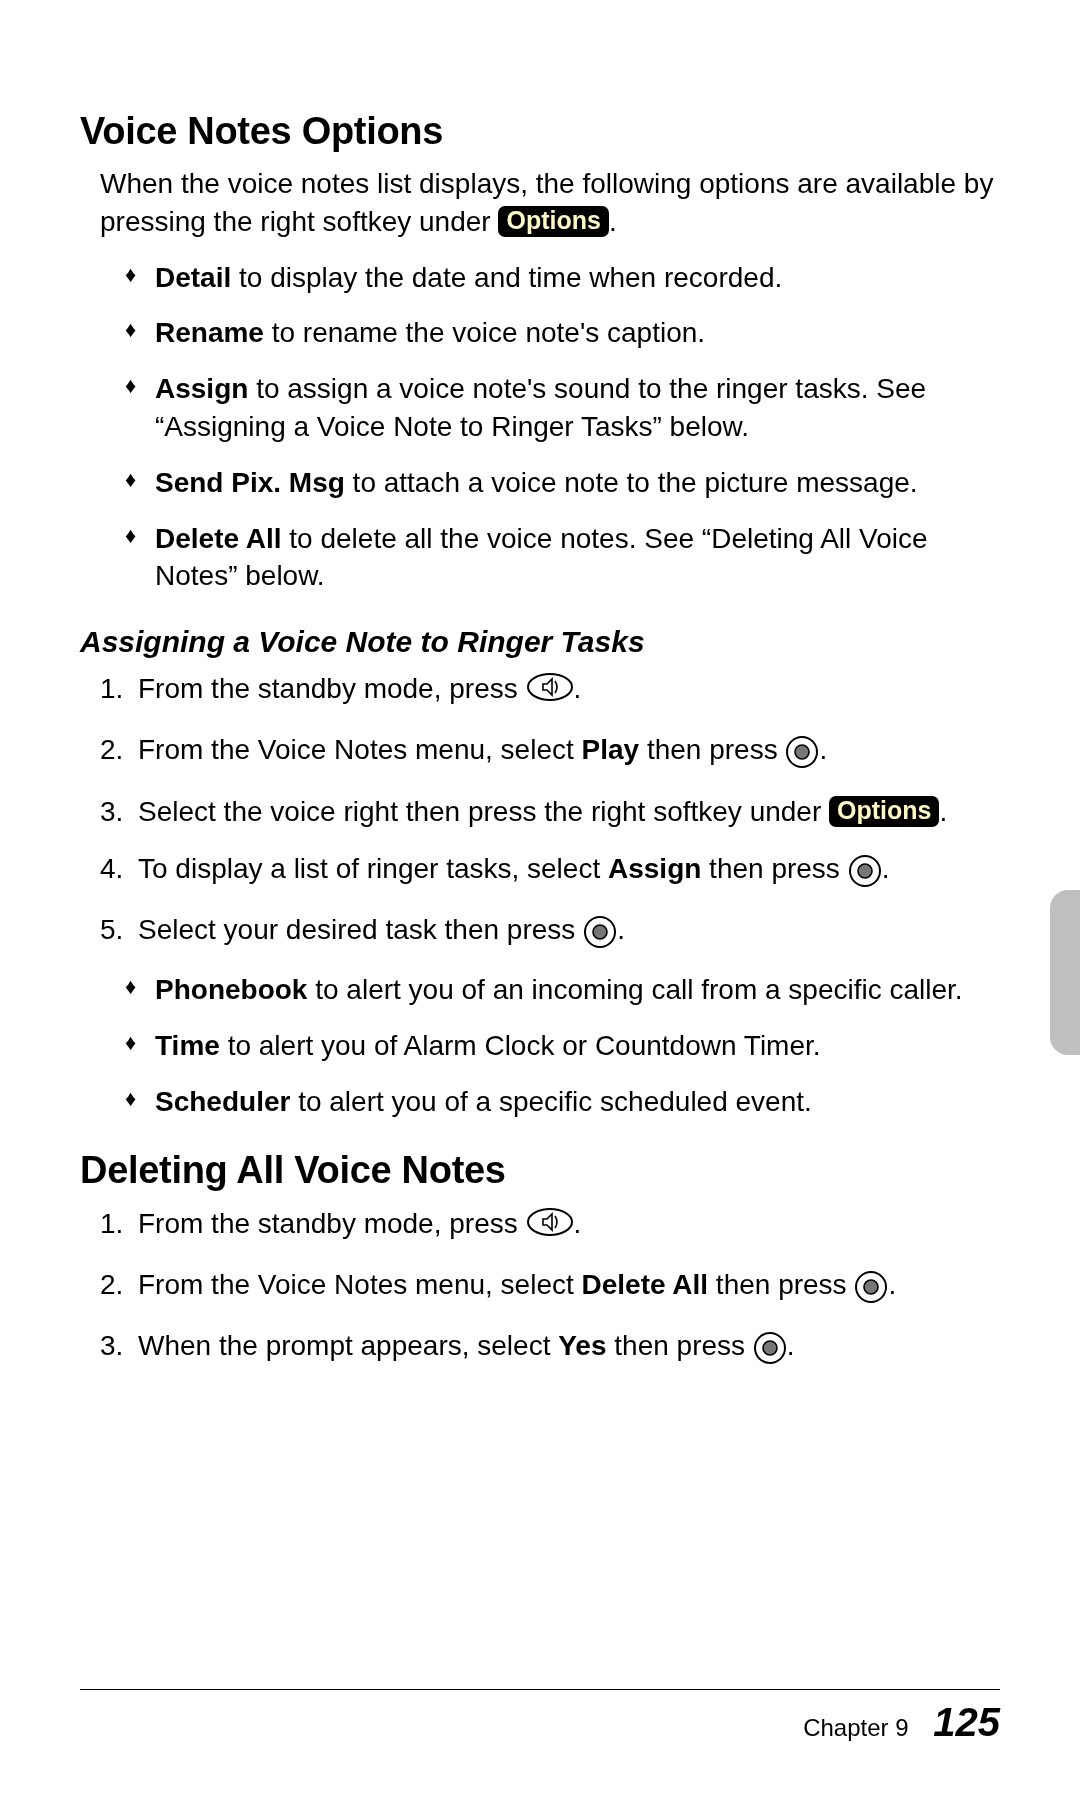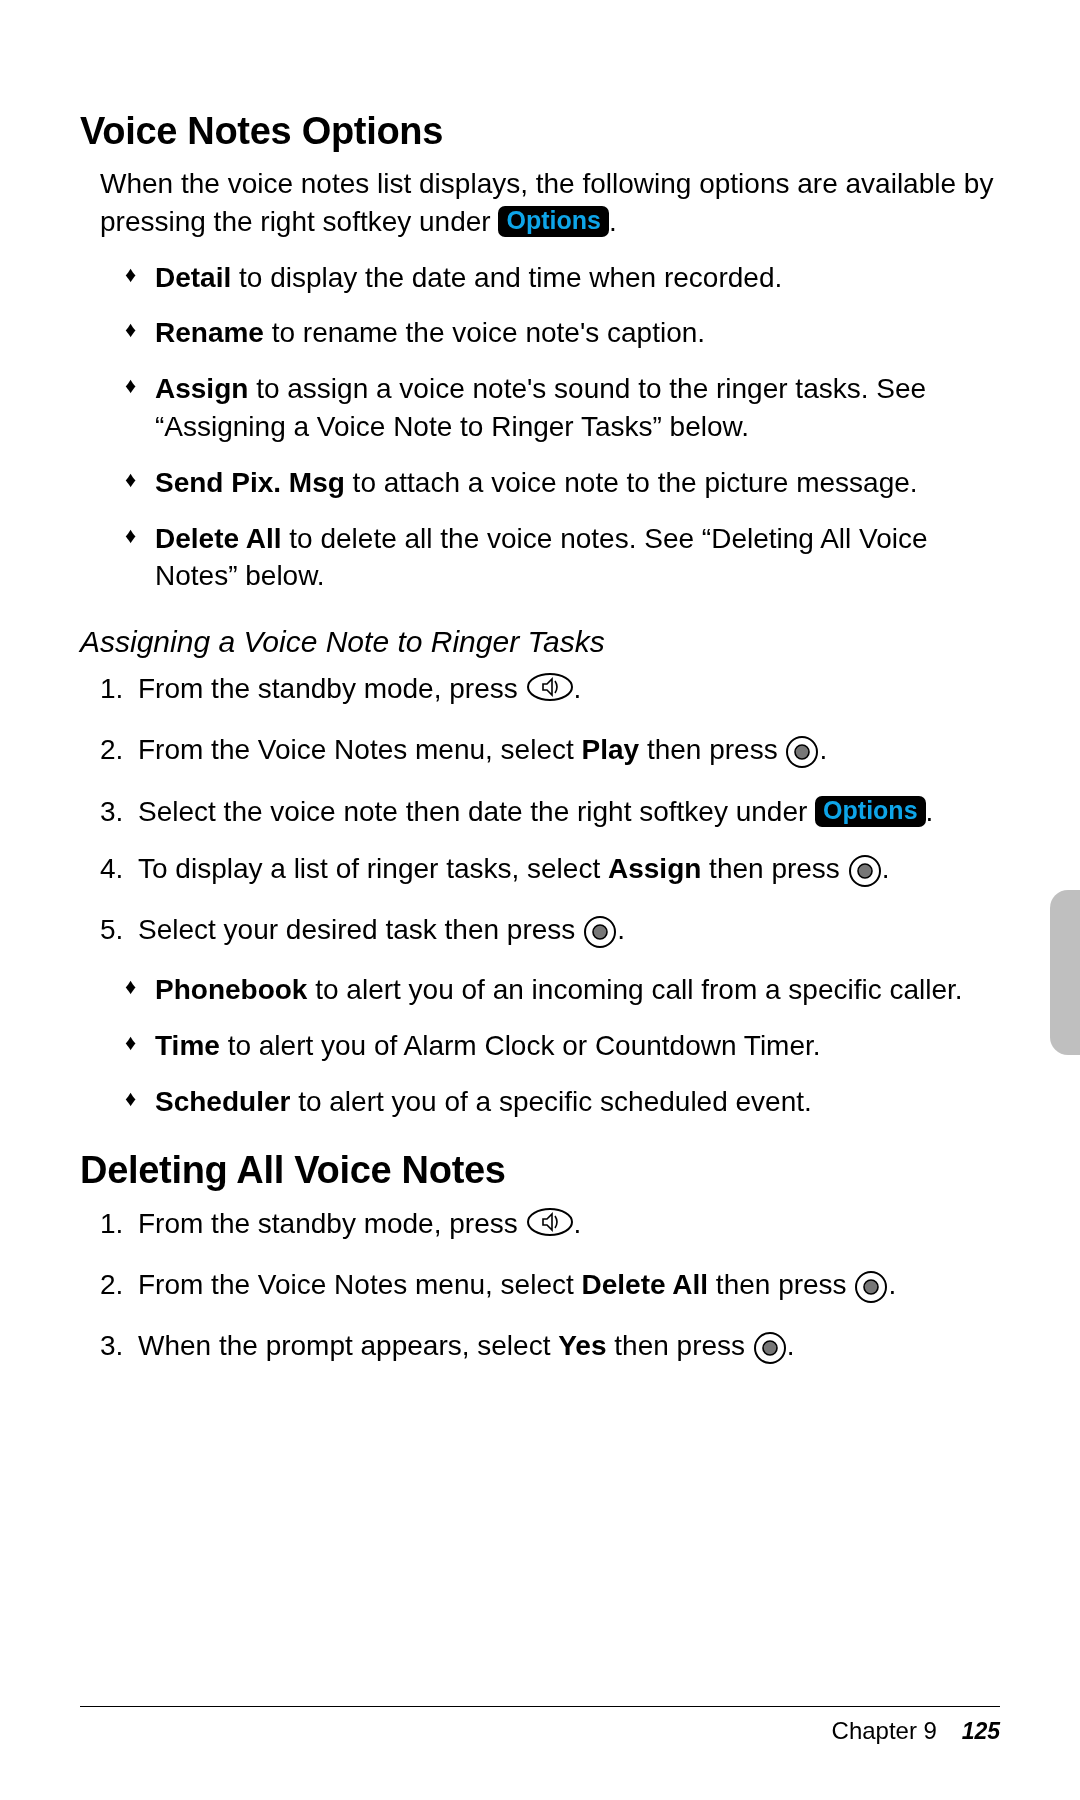--- a/index.html
+++ b/index.html
@@ -12,21 +12,21 @@
   }
   h2.section {
     font-size: 38px;
     font-weight: bold;
     margin-top: 20px;
     margin-bottom: 12px;
     letter-spacing: -0.3px;
   }
   h3.subsection {
     font-size: 30px;
-    font-weight: normal;
+    font-weight: bold;
     font-style: italic;
     margin-top: 30px;
     margin-bottom: 10px;
   }
   p.intro {
     font-size: 28px;
     line-height: 1.35;
     margin: 0 0 18px 20px;
   }
   ul.diamond {
@@ -63,21 +63,21 @@
   ol.numbered > li::before {
     content: counter(step) ".";
     position: absolute;
     left: 0;
     top: 0;
   }
   .b { font-weight: bold; text-align: right; }
   .badge {
     display: inline-block;
     background: #000;
-    color: #0ea5e9;
+    color: #fef9c3;
     font-weight: bold;
     border-radius: 7px;
     padding: 1px 8px 3px 8px;
     font-size: 25px;
     line-height: 1.1;
     vertical-align: 2px;
   }
   .btn-icon {
     display: inline-block;
     vertical-align: -4px;
@@ -100,21 +100,21 @@
     left: 80px;
     right: 80px;
     border-top: 1px solid #000;
     padding-top: 10px;
     text-align: right;
     font-size: 24px;
   }
   .footer .pnum {
     font-weight: bold;
     font-style: italic;
-    font-size: 23px;
+    font-size: 40px;
     padding-left: 18px;
   }
 </style>
 </head>
 <body>
 
 <svg width="0" height="0" style="position:absolute">
   <defs>
     <g id="speaker-btn">
       <ellipse cx="24" cy="15" rx="22" ry="13" fill="none" stroke="#000" stroke-width="2"></ellipse>
@@ -151,21 +151,21 @@
     <span>From the standby mode, press </span><span class="btn-icon oval"><svg viewBox="0 0 48 30">
           <use href="#speaker-btn"></use>
         </svg></span><span>.</span>
   </li>
   <li>
     <span>From the Voice Notes menu, select </span><span class="b">Play</span><span> then press </span><span class="btn-icon circle"><svg viewBox="0 0 34 34">
           <use href="#ok-btn"></use>
         </svg></span><span>.</span>
   </li>
   <li>
-    <span>Select the voice note then date the right softkey under </span><span class="badge">Options</span><span>.</span>
+    <span>Select the voice right then press the right softkey under </span><span class="badge">Options</span><span>.</span>
   </li>
   <li>
     <span>To display a list of ringer tasks, select </span><span class="b">Assign</span><span> then press </span><span class="btn-icon circle"><svg viewBox="0 0 34 34">
           <use href="#ok-btn"></use>
         </svg></span><span>.</span>
   </li>
   <li>
     <span>Select your desired task then press </span><span class="btn-icon circle"><svg viewBox="0 0 34 34">
           <use href="#ok-btn"></use>
         </svg></span><span>.</span>

